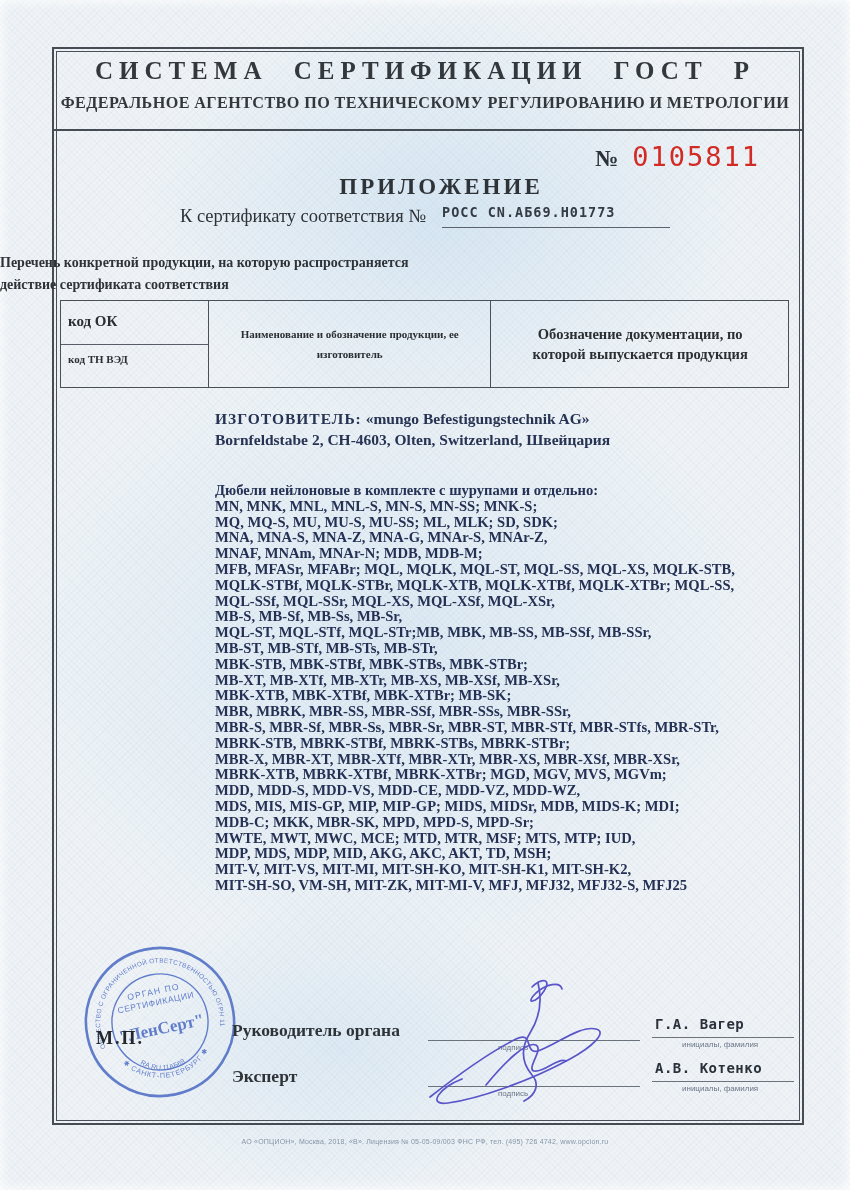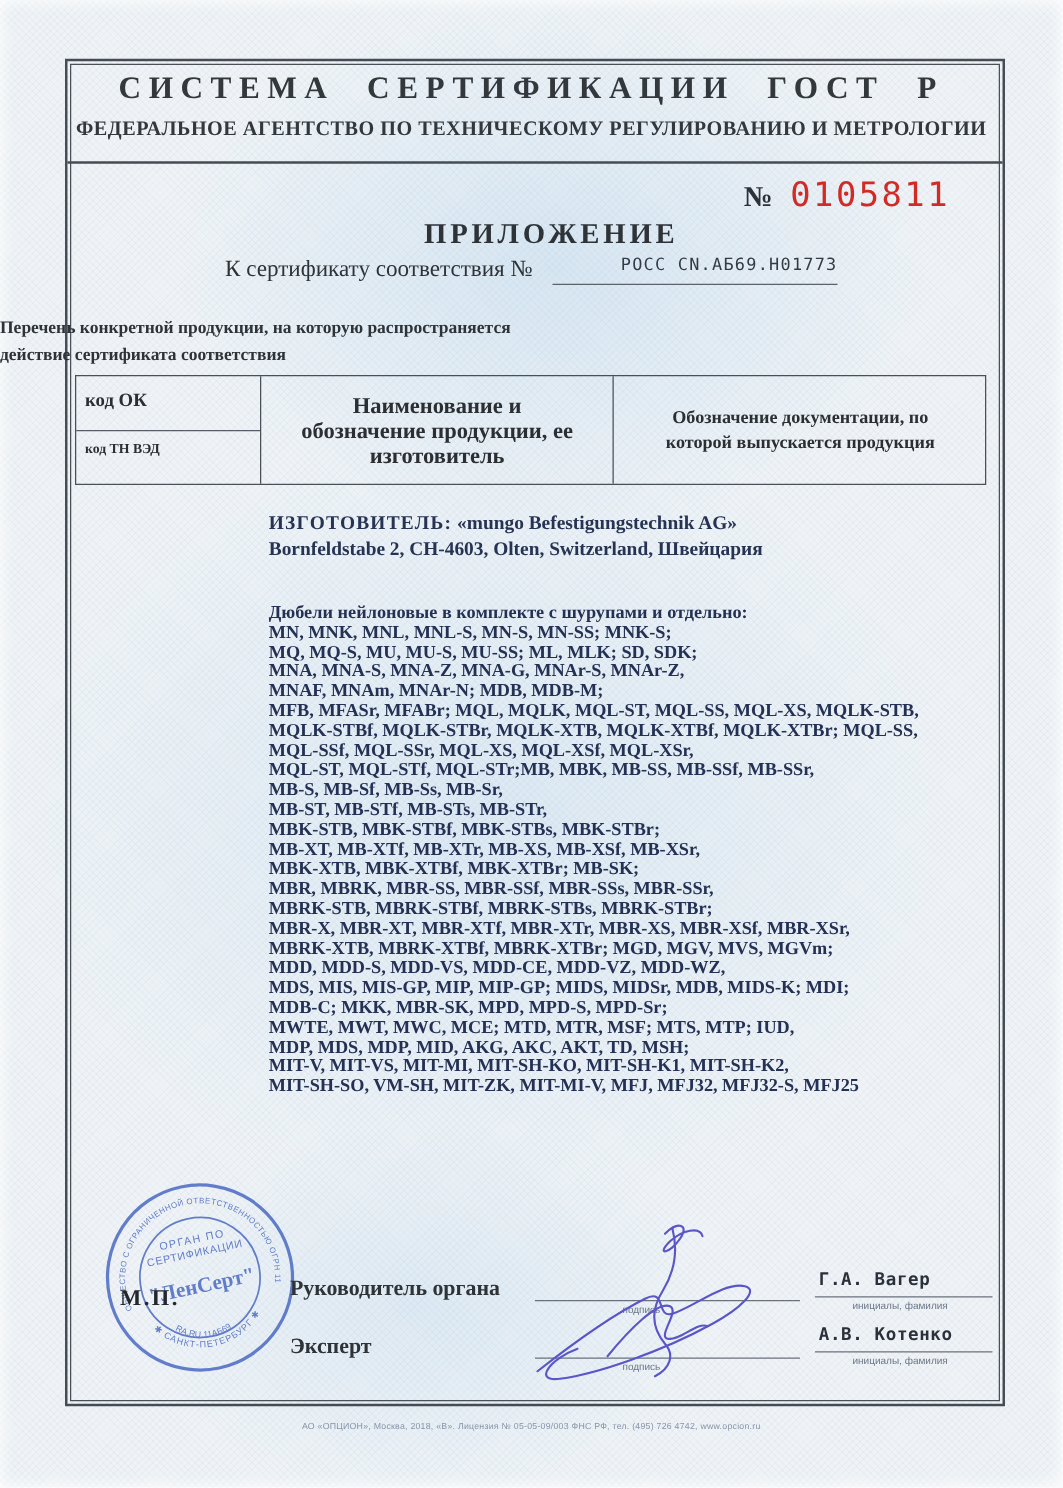--- a/index.html
+++ b/index.html
@@ -26,34 +26,34 @@
       letter-spacing:.4px;color:#33383d;transform:scaleX(.98);}
   
   .docnum{left:0;top:141px;width:760px;text-align:right;white-space:nowrap;}
   .docnum .nosign{font-size:23px;font-weight:bold;color:#2d3238;margin-right:14px;}
   .docnum .red{font-family:"DejaVu Sans Mono",monospace;font-size:27px;letter-spacing:2px;color:#d22b26;}
   .title{left:16px;top:174px;width:100%;text-align:center;font-size:23px;font-weight:bold;
          letter-spacing:3px;color:#2e3338;}
   .certrow{left:0;top:206px;width:100%;text-align:center;white-space:nowrap;}
   .certrow .lbl{font-size:18.5px;font-weight:normal;color:#2e3338;}
   .certrow .numline{display:inline-block;width:228px;border-bottom:1.5px solid #5a626c;
-      margin-left:16px;vertical-align:baseline;text-align:right;
-      font-family:"DejaVu Sans Mono",monospace;font-size:13.5px;font-weight:normal;
+      margin-left:16px;vertical-align:baseline;text-align:left;
+      font-family:"DejaVu Sans Mono",monospace;font-size:13.5px;font-weight:bold;
       letter-spacing:1px;color:#343b44;padding-bottom:7px;transform:translateY(-5px);}
   .scope{left:0;top:252px;width:100%;text-align:left;font-size:14px;font-weight:bold;
          color:#2e3338;line-height:22px;}
   
   .tbl{left:60px;top:300px;width:727px;height:86px;border:1.4px solid #4a5058;}
   .tbl .c1{position:absolute;left:0;top:0;width:147px;height:100%;border-right:1.2px solid #4a5058;}
   .tbl .c1a{position:absolute;left:7px;top:12px;font-size:15px;font-weight:bold;}
   .tbl .c1div{position:absolute;left:0;top:43px;width:100%;border-top:1px solid #565d66;}
   .tbl .c1b{position:absolute;left:7px;top:52px;font-size:11px;font-weight:bold;}
   .tbl .c2{position:absolute;left:148.2px;top:0;width:282px;height:100%;border-right:1.2px solid #4a5058;
            display:flex;align-items:center;justify-content:center;text-align:center;
-           font-size:18px;font-weight:bold;line-height:20px;padding:0 28px;box-sizing:border-box;}
+           font-size:11px;font-weight:bold;line-height:20px;padding:0 28px;box-sizing:border-box;}
   .tbl .c3{position:absolute;left:431.4px;top:0;right:0;height:100%;
            display:flex;align-items:center;justify-content:center;text-align:center;
            font-size:14.5px;font-weight:bold;line-height:20px;padding:0 24px;box-sizing:border-box;}
   
   .manu{left:215px;top:408px;width:560px;font-size:15.5px;font-weight:bold;color:#263352;line-height:21px;}
   .manu .mlabel{letter-spacing:1px;}
   
   .plist{left:215px;top:483px;width:600px;color:#243154;}
   .plist-intro{font-size:14.6px;font-weight:bold;line-height:15.8px;margin-bottom:0;}
   .plist-line{font-size:14.6px;font-weight:bold;line-height:15.8px;white-space:nowrap;}
@@ -122,27 +122,28 @@
   <div class="abs plist">
     <div class="plist-intro">Дюбели нейлоновые в комплекте с шурупами и отдельно:</div>
     <div>
         <div class="plist-line">MN, MNK, MNL, MNL-S, MN-S, MN-SS; MNK-S;</div>
         <div class="plist-line">MQ, MQ-S, MU, MU-S, MU-SS; ML, MLK; SD, SDK;</div>
         <div class="plist-line">MNA, MNA-S, MNA-Z, MNA-G, MNAr-S, MNAr-Z,</div>
         <div class="plist-line">MNAF, MNAm, MNAr-N; MDB, MDB-M;</div>
         <div class="plist-line">MFB, MFASr, MFABr; MQL, MQLK, MQL-ST, MQL-SS, MQL-XS, MQLK-STB,</div>
         <div class="plist-line">MQLK-STBf, MQLK-STBr, MQLK-XTB, MQLK-XTBf, MQLK-XTBr; MQL-SS,</div>
         <div class="plist-line">MQL-SSf, MQL-SSr, MQL-XS, MQL-XSf, MQL-XSr,</div>
+        <div class="plist-line">MB-S, MB-Sf, MB-Ss, MB-Sr,</div>
         <div class="plist-line">MQL-ST, MQL-STf, MQL-STr;MB, MBK, MB-SS, MB-SSf, MB-SSr,</div>
-        <div class="plist-line">MB-S, MB-Sf, MB-Ss, MB-Sr,</div>
         <div class="plist-line">MB-ST, MB-STf, MB-STs,  MB-STr,</div>
         <div class="plist-line">MBK-STB, MBK-STBf, MBK-STBs, MBK-STBr;</div>
         <div class="plist-line">MB-XT, MB-XTf, MB-XTr, MB-XS, MB-XSf, MB-XSr,</div>
         <div class="plist-line">MBK-XTB, MBK-XTBf, MBK-XTBr; MB-SK;</div>
         <div class="plist-line">MBR, MBRK, MBR-SS, MBR-SSf, MBR-SSs, MBR-SSr,</div>
+        <div class="plist-line">MBR-S, MBR-Sf, MBR-Ss, MBR-Sr, MBR-ST, MBR-STf, MBR-STfs, MBR-STr,</div>
         <div class="plist-line">MBRK-STB, MBRK-STBf, MBRK-STBs, MBRK-STBr;</div>
         <div class="plist-line">MBR-X, MBR-XT, MBR-XTf, MBR-XTr, MBR-XS,  MBR-XSf, MBR-XSr,</div>
         <div class="plist-line">MBRK-XTB, MBRK-XTBf, MBRK-XTBr; MGD, MGV, MVS, MGVm;</div>
         <div class="plist-line">MDD, MDD-S, MDD-VS, MDD-CE, MDD-VZ, MDD-WZ,</div>
         <div class="plist-line">MDS, MIS, MIS-GP, MIP, MIP-GP; MIDS, MIDSr, MDB, MIDS-K; MDI;</div>
         <div class="plist-line">MDB-C; MKK, MBR-SK, MPD, MPD-S, MPD-Sr;</div>
         <div class="plist-line">MWTE, MWT, MWC, MCE; MTD, MTR, MSF; MTS, MTP; IUD,</div>
         <div class="plist-line">MDP, MDS, MDP, MID, AKG, AKC, AKT, TD, MSH;</div>
         <div class="plist-line">MIT-V,  MIT-VS, MIT-MI, MIT-SH-KO, MIT-SH-K1, MIT-SH-K2,</div>
         <div class="plist-line">MIT-SH-SO, VM-SH, MIT-ZK, MIT-MI-V, MFJ,  MFJ32, MFJ32-S, MFJ25</div>

